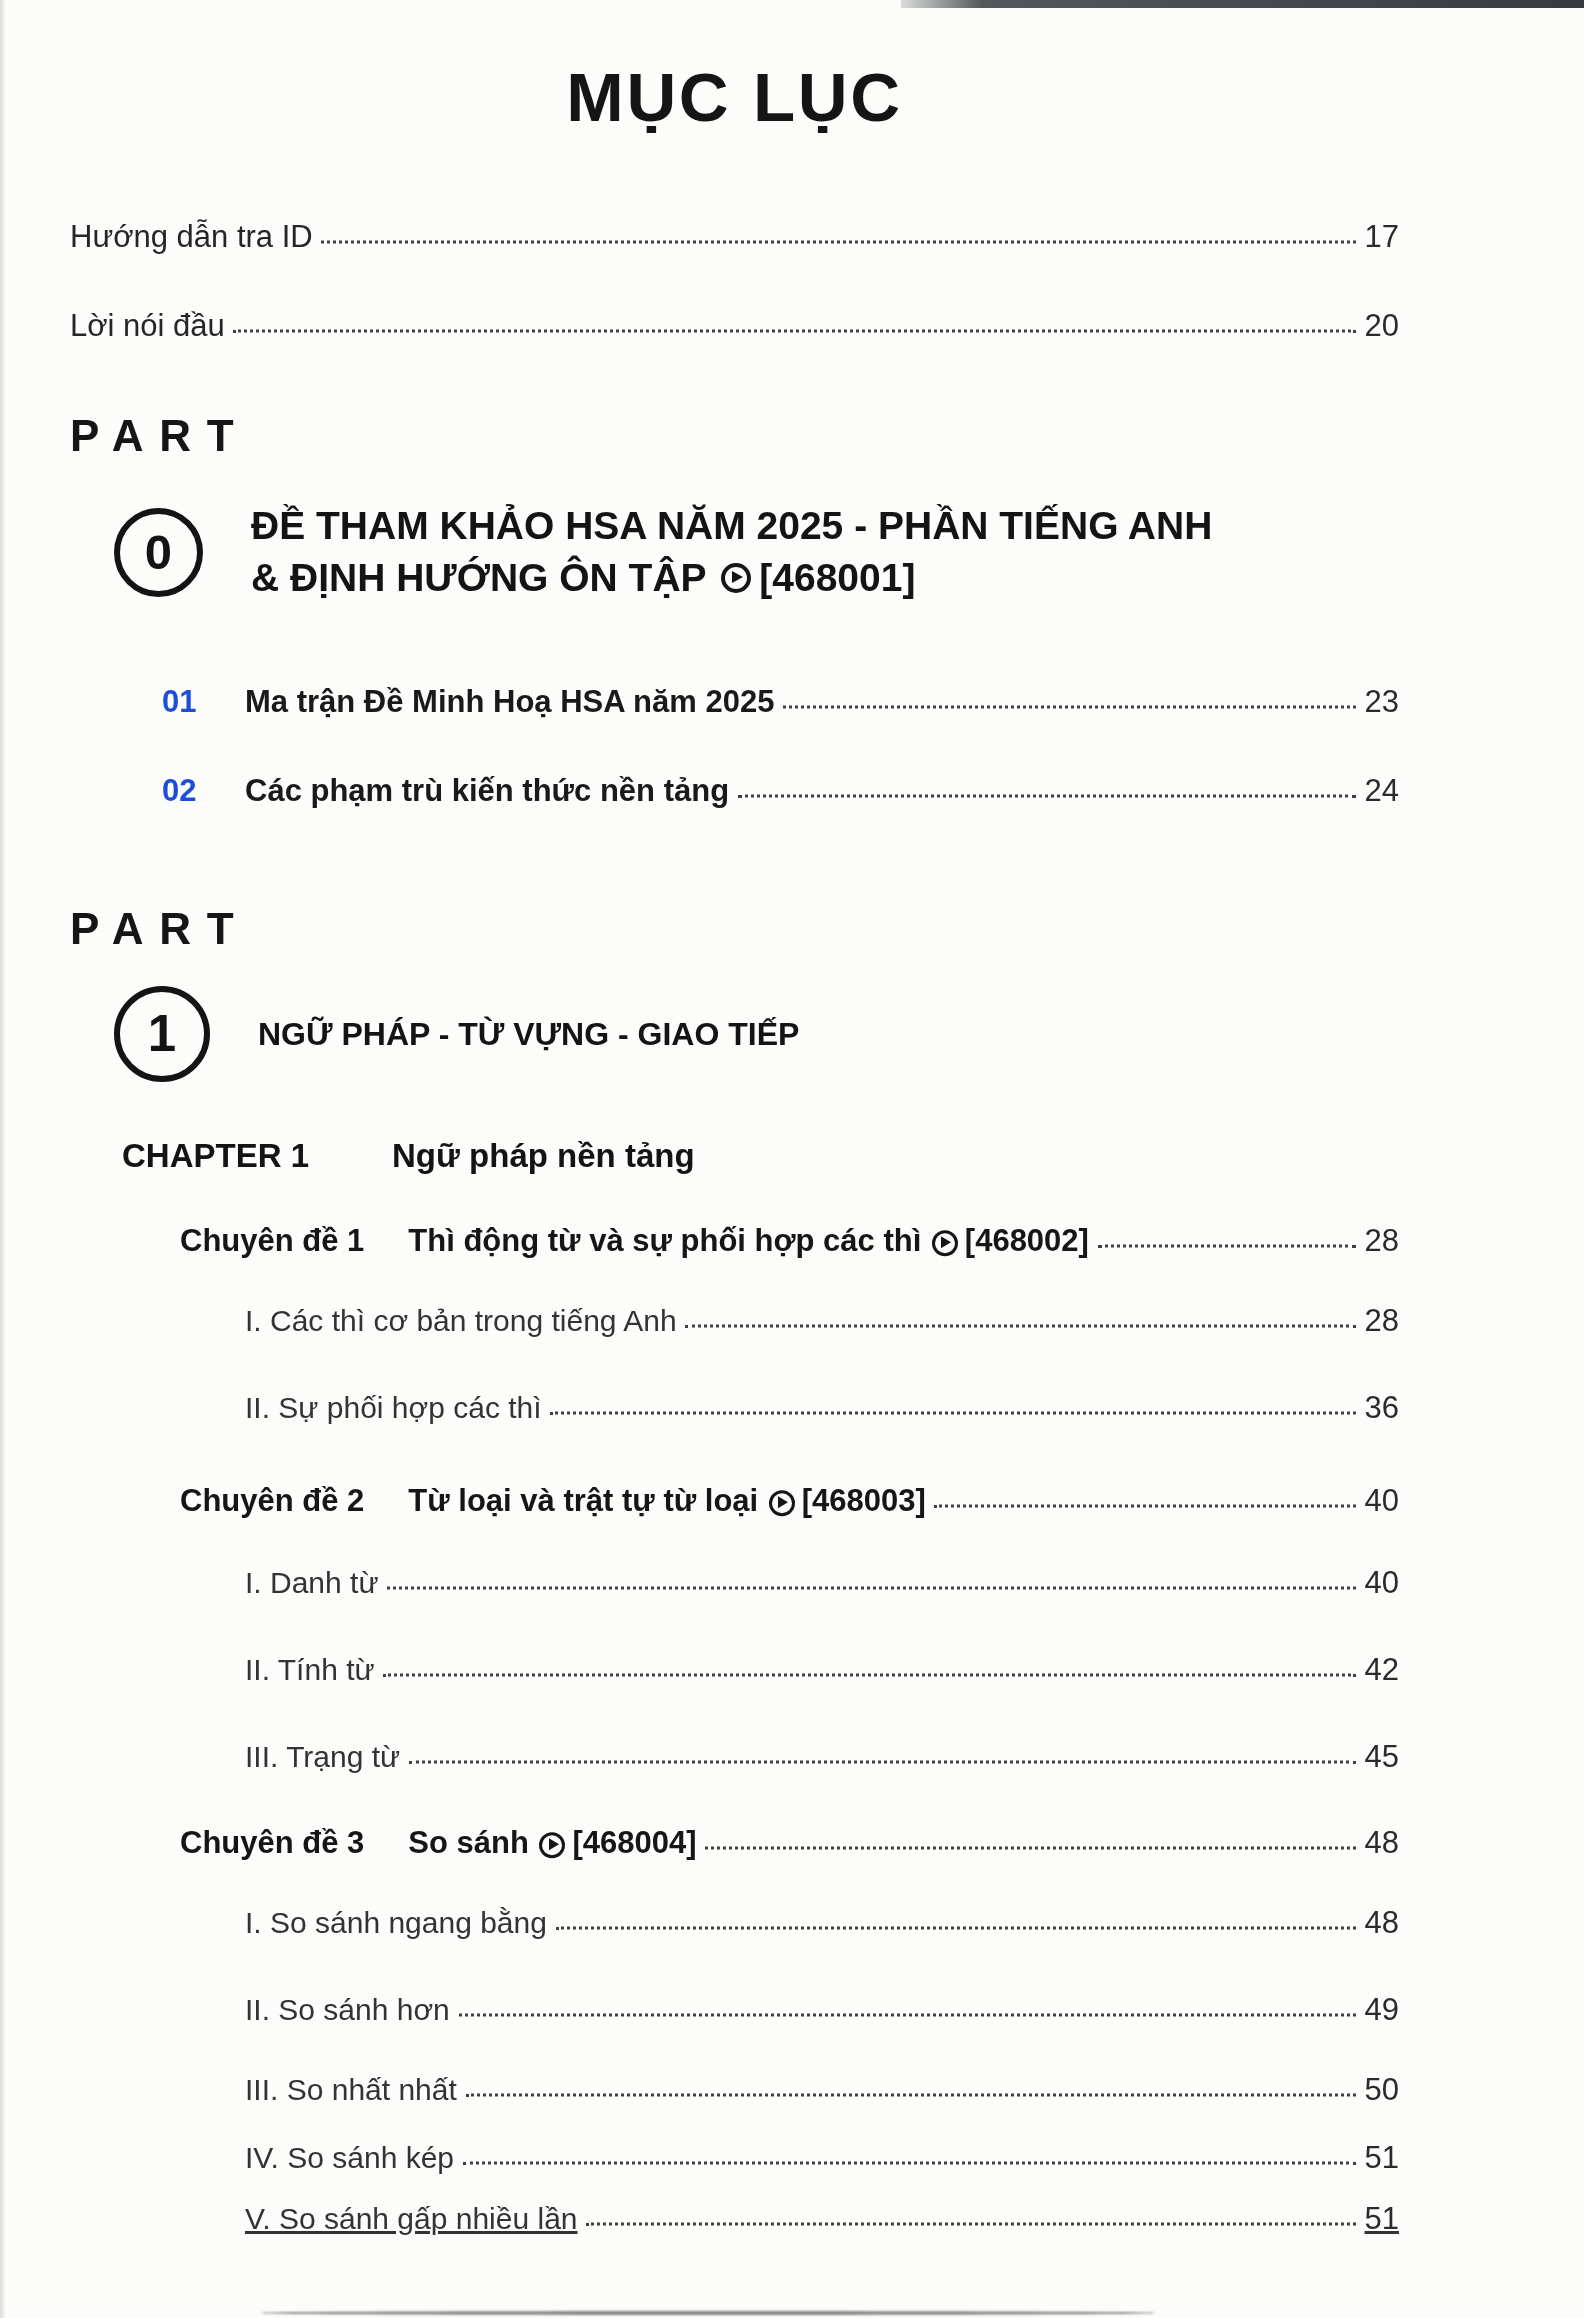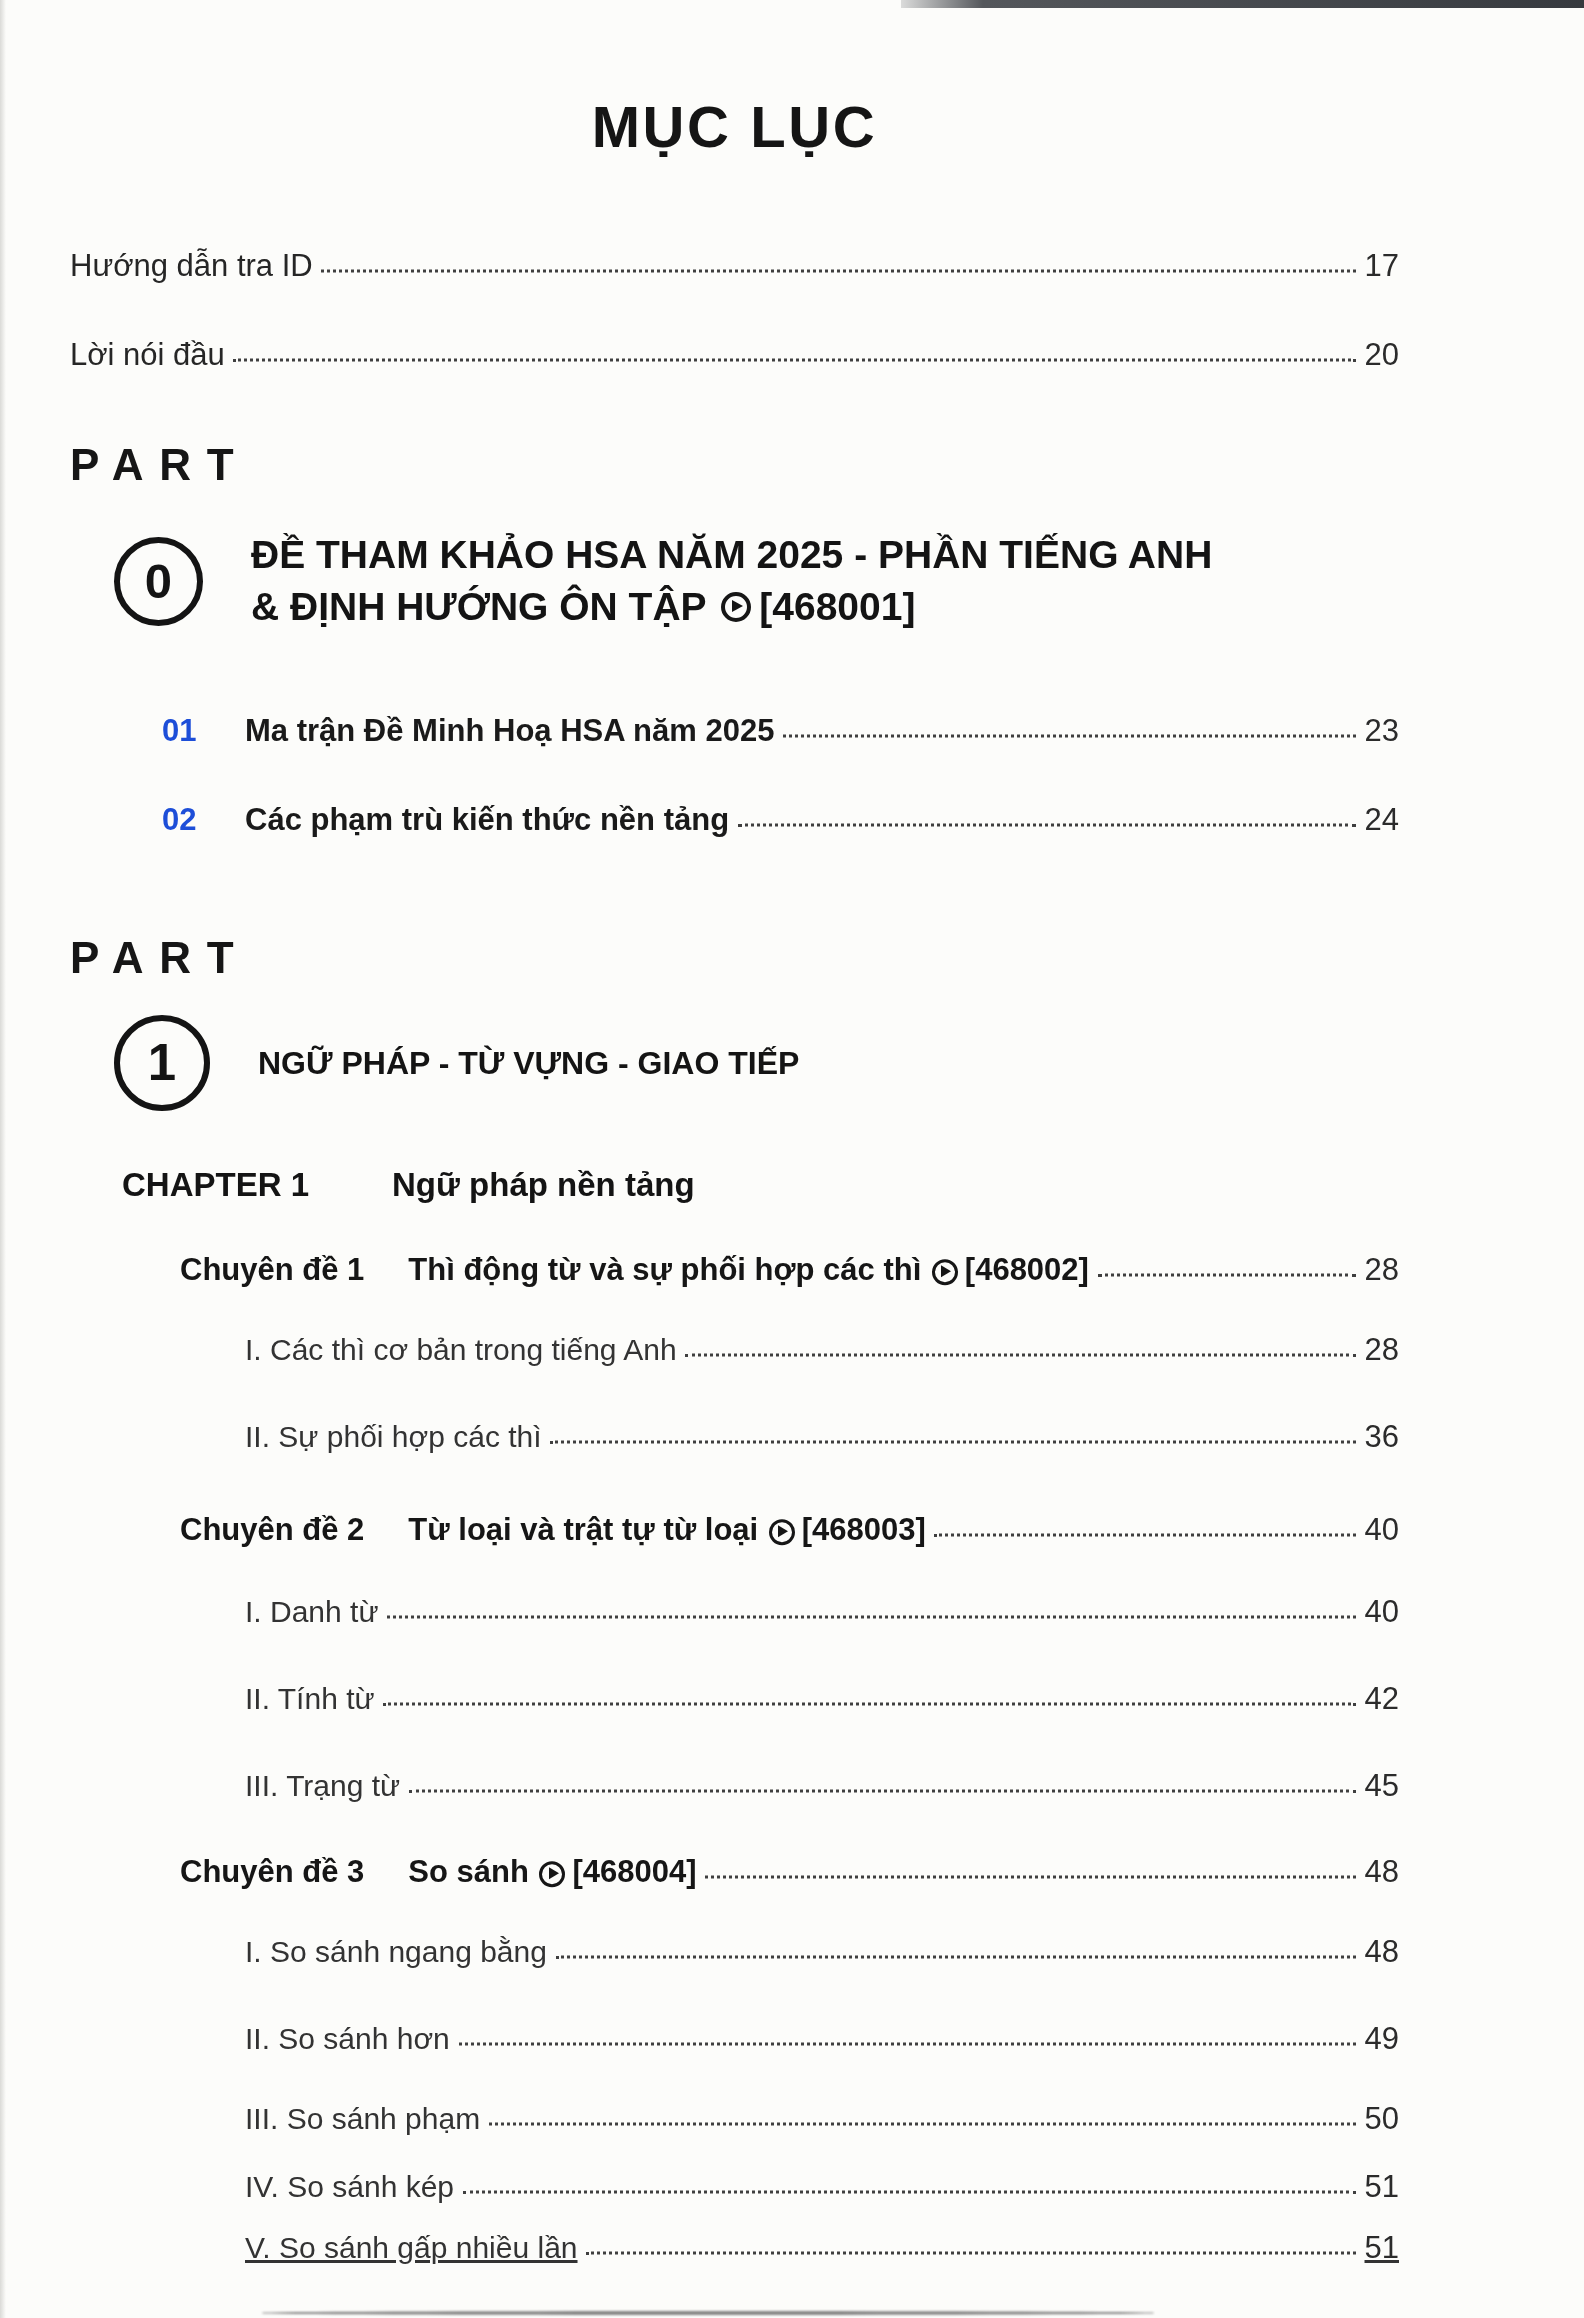--- a/index.html
+++ b/index.html
@@ -28,23 +28,23 @@
     position:absolute; bottom:4.4px; left:262px; width:892px; height:3.5px;
     background:rgba(55,55,55,0.6);
     border-radius:50%;
     filter:blur(0.9px);
   }
   .content {
     position:absolute; top:0; left:0; width:100%;
     padding:0 185px 0 70px;
   }
   .page-title {
-    margin-top:83px;
+    margin-top:54px;
     text-align:center;
-    font-size:58px; font-weight:800; letter-spacing:2.6px;
+    font-size:69px; font-weight:800; letter-spacing:2.6px;
     line-height:87px; color:#151515;
   }
   
   .toc-row { display:flex; align-items:baseline; }
   .dots {
     flex:1; height:0; min-width:26px;
     border-bottom:3.5px dotted #3f3f3f;
     margin:0 8.7px; transform:translateY(-3.5px);
   }
   .pagenum { font-size:31px; font-weight:400; color:#2b2b2b; }
@@ -248,21 +248,21 @@
       <span>I. So sánh ngang bằng</span>
       <span class="dots"></span>
       <span class="pagenum">48</span>
     </div>
     <div class="toc-row sub-row s-b">
       <span>II. So sánh hơn</span>
       <span class="dots"></span>
       <span class="pagenum">49</span>
     </div>
     <div class="toc-row sub-row s-c">
-      <span>III. So sánh phạm</span>
+      <span>III. So nhất nhất</span>
       <span class="dots"></span>
       <span class="pagenum">50</span>
     </div>
     <div class="toc-row sub-row s-d">
       <span>IV. So sánh kép</span>
       <span class="dots"></span>
       <span class="pagenum">51</span>
     </div>
     <div class="toc-row sub-row s-e">
       <span>V. So sánh gấp nhiều lần</span>

